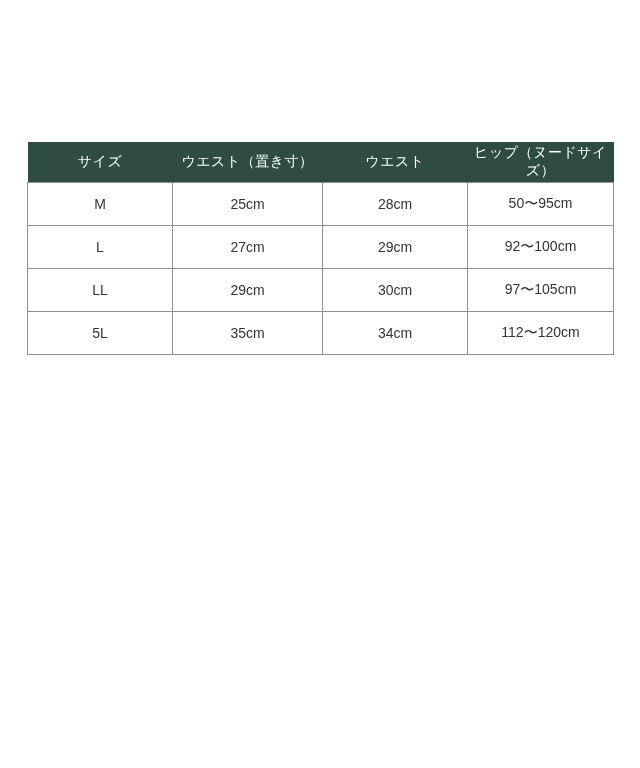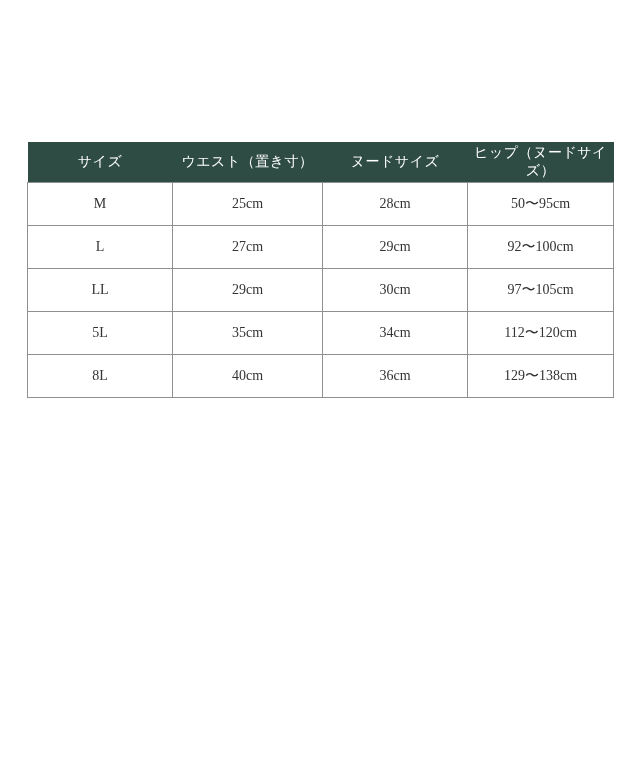--- a/index.html
+++ b/index.html
@@ -14,21 +14,20 @@
   body{
     font-family:"Liberation Sans","DejaVu Sans",sans-serif;
     background:#fff;
   }
   .page{
     position:relative;
     width:640px;
     height:636px;
     background:var(--page-bg);
     overflow:hidden;
-    font-family:Liberation Serif, serif;
   }
   table.size-chart{
     position:absolute;
     left:27px;
     top:142px;
     width:586px;
     border-collapse:collapse;
     table-layout:fixed;
   }
   table.size-chart thead th{
@@ -62,21 +61,21 @@
     <colgroup>
       <col style="width:145px">
       <col style="width:150px">
       <col style="width:145px">
       <col style="width:146px">
     </colgroup>
     <thead>
       <tr id="header-row">
           <th>サイズ</th>
           <th>ウエスト（置き寸）</th>
-          <th>ヌードサイズ</th>
+          <th>ウエスト</th>
           <th>ヒップ（ヌードサイズ）</th>
         </tr>
     </thead>
     <tbody id="table-body">
         <tr>
           <td>M</td>
           <td>25cm</td>
           <td>28cm</td>
           <td>50〜95cm</td>
         </tr>
@@ -91,21 +90,15 @@
           <td>29cm</td>
           <td>30cm</td>
           <td>97〜105cm</td>
         </tr>
         <tr>
           <td>5L</td>
           <td>35cm</td>
           <td>34cm</td>
           <td>112〜120cm</td>
         </tr>
-        <tr>
-          <td>8L</td>
-          <td>40cm</td>
-          <td>36cm</td>
-          <td>129〜138cm</td>
-        </tr>
       </tbody>
   </table>
 </div>
 
 </body></html>

